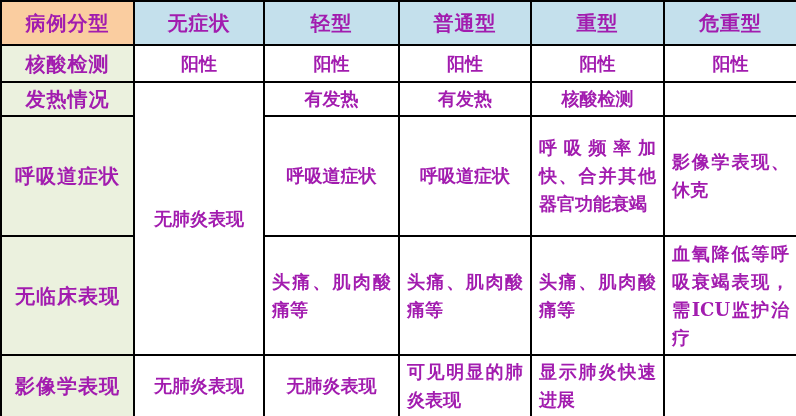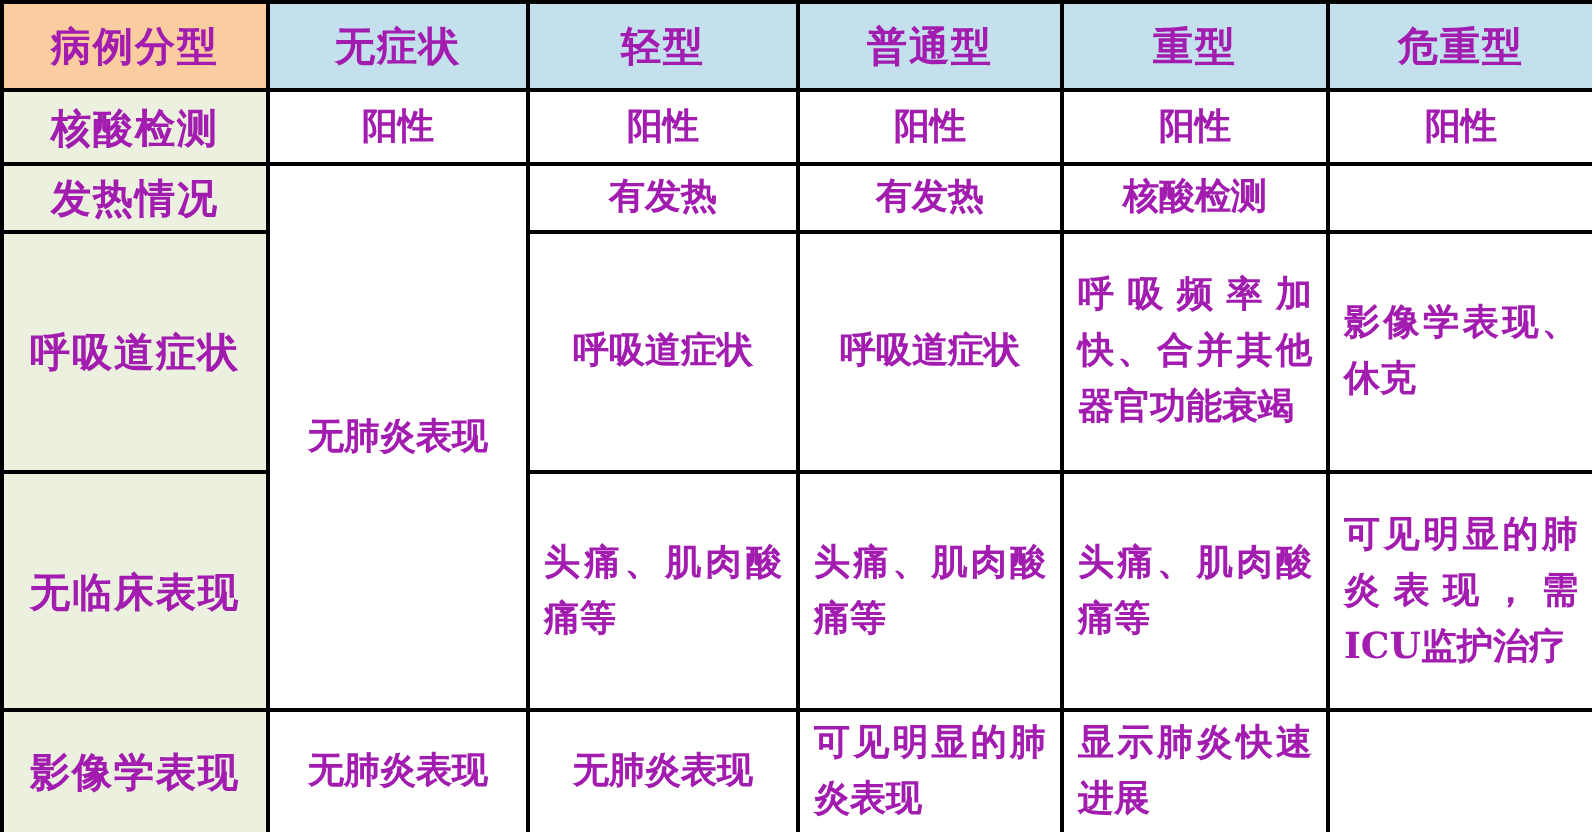--- a/index.html
+++ b/index.html
@@ -88,21 +88,21 @@
       <td>呼吸道症状</td>
       <td class="j">呼吸频率加快、合并其他器官功能衰竭</td>
       <td class="j">影像学表现、休克</td>
     </tr>
 
     <tr style="height:119px">
       <th class="rowhead">无临床表现</th>
       <td class="j">头痛、肌肉酸痛等</td>
       <td class="j">头痛、肌肉酸痛等</td>
       <td class="j">头痛、肌肉酸痛等</td>
-      <td class="j">可见明显的肺炎表现，需ICU监护治疗</td>
+      <td class="j">血氧降低等呼吸衰竭表现，需ICU监护治疗</td>
     </tr>
 
     <tr style="height:58px">
       <th class="rowhead">影像学表现</th>
       <td>无肺炎表现</td>
       <td>无肺炎表现</td>
       <td class="j">可见明显的肺炎表现</td>
       <td class="j">显示肺炎快速进展</td>
       <td></td>
     </tr>

